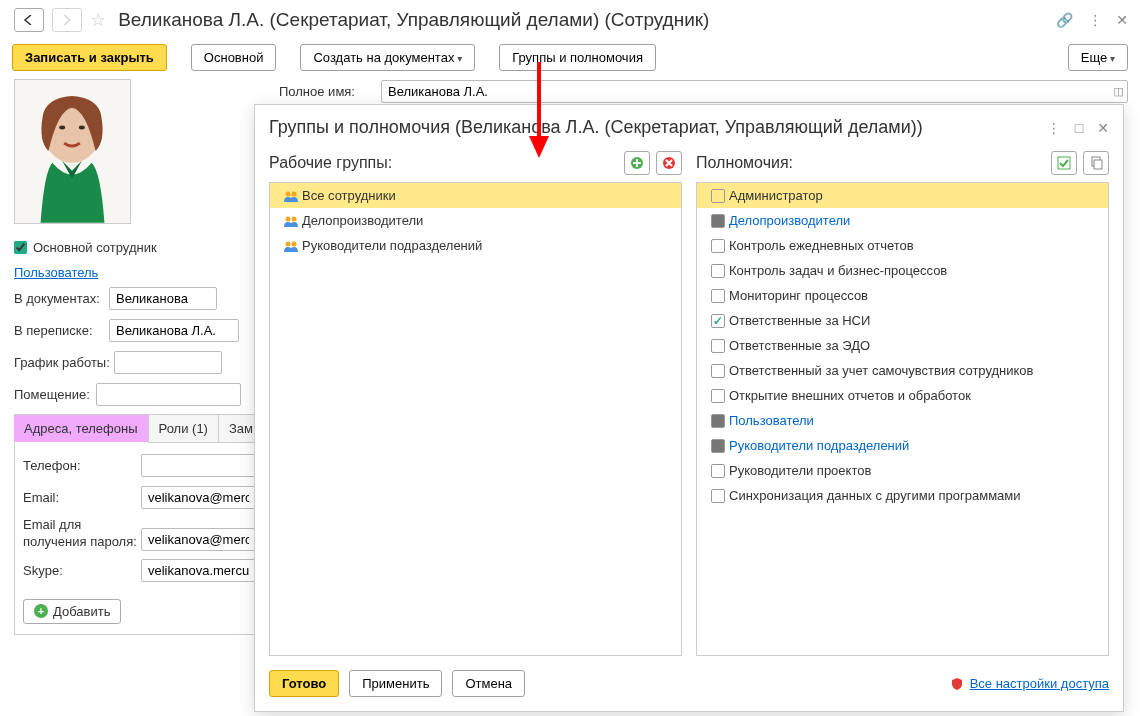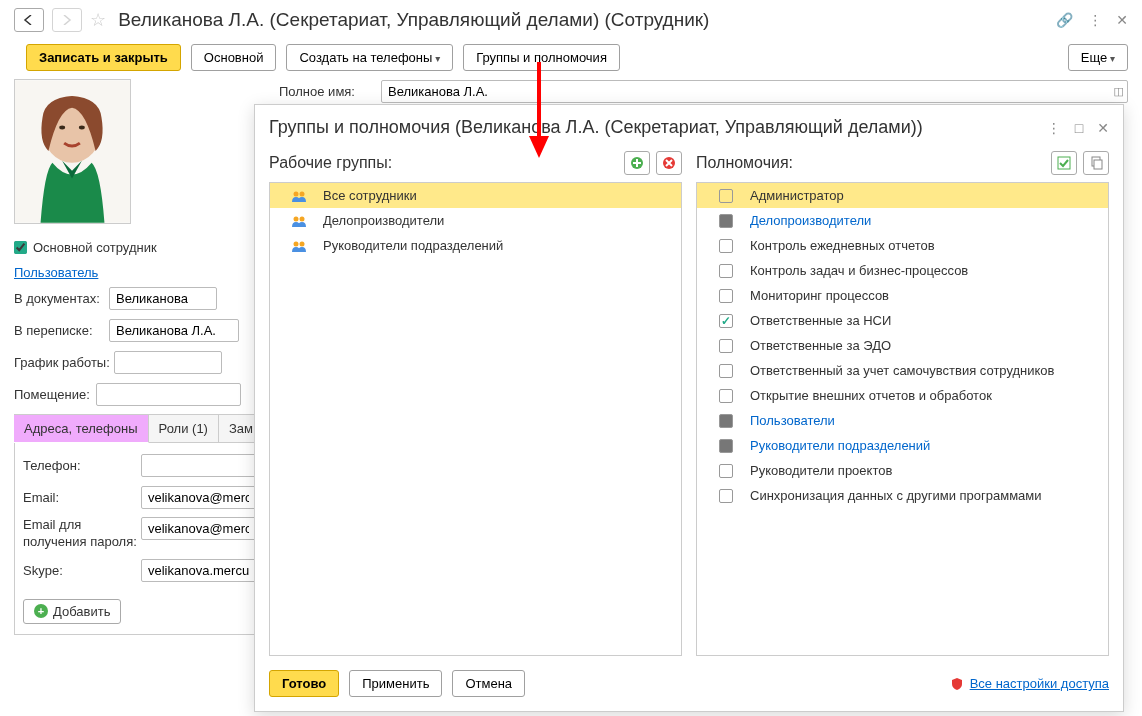--- a/index.html
+++ b/index.html
@@ -8,21 +8,21 @@
 
 .topbar { display: flex; align-items: center; padding: 8px 14px 6px 14px; gap: 8px; }
 .nav-btn { width: 30px; height: 24px; border: 1px solid #aaa; background: #fff; border-radius: 3px; display: flex; align-items: center; justify-content: center; cursor: pointer; }
 .nav-btn.disabled { opacity: 0.5; }
 .star-icon { font-size: 18px; color: #ccc; }
 .page-title { font-size: 19px; margin-left: 4px; }
 .top-right { margin-left: auto; display: flex; gap: 14px; align-items: center; color: #888; }
 .top-right span { cursor: pointer; font-size: 14px; }
 
 
-.toolbar { display: flex; align-items: center; padding: 6px 14px 8px 26px; gap: 10px; }
+.toolbar { display: flex; align-items: center; padding: 6px 14px 8px 12px; gap: 24px; }
 .btn { border: 1px solid #a0a0a0; background: #fff; padding: 5px 12px; border-radius: 3px; font-size: 13px; cursor: pointer; }
 .btn-yellow { background: #ffdb4d; border-color: #d4a500; font-weight: bold; }
 .btn-dropdown::after { content: " ▾"; font-size: 10px; color: #555; }
 .more-btn { margin-left: auto; }
 
 
 .main { display: flex; padding: 0 14px; gap: 14px; }
 .avatar { width: 117px; height: 145px; border: 1px solid #ccc; overflow: hidden; }
 .avatar svg { width: 100%; height: 100%; }
 
@@ -65,21 +65,21 @@
 .dialog-body { flex: 1; display: flex; padding: 4px 14px; gap: 14px; overflow: hidden; }
 .panel { flex: 1; display: flex; flex-direction: column; }
 .panel-header { display: flex; align-items: center; margin-bottom: 6px; min-height: 26px; }
 .panel-header .label { font-size: 16px; }
 .panel-header .actions { margin-left: auto; display: flex; gap: 6px; }
 .icon-btn { width: 26px; height: 24px; border: 1px solid #aaa; border-radius: 3px; display: flex; align-items: center; justify-content: center; background: #fff; cursor: pointer; }
 .icon-btn.green svg circle { fill: #4caf50; }
 .icon-btn.red svg circle { fill: #e53935; }
 
 .list-box { flex: 1; border: 1px solid #ccc; overflow-y: auto; }
-.list-item { display: flex; align-items: center; padding: 5px 22px; gap: 17px; cursor: pointer; }
+.list-item { display: flex; align-items: center; padding: 5px 14px; gap: 4px; cursor: pointer; }
 .list-item.selected { background: #ffe98a; }
 .group-icon { width: 14px; height: 12px; }
 .perm-check { width: 14px; height: 14px; border: 1px solid #999; border-radius: 2px; display: inline-flex; align-items: center; justify-content: center; flex-shrink: 0; }
 .perm-check.filled { background: #777; }
 .perm-check.checked::after { content: "✓"; color: #2a8; font-size: 12px; font-weight: bold; }
 .perm-label.link-style { color: #0066cc; }
 .perm-label { font-size: 13px; }
 
 .dialog-footer { display: flex; align-items: center; padding: 10px 14px 14px 14px; gap: 10px; }
 .footer-right { margin-left: auto; display: flex; align-items: center; gap: 6px; }
@@ -108,21 +108,21 @@
   <div class="top-right">
     <span>🔗</span>
     <span>⋮</span>
     <span>✕</span>
   </div>
 </div>
 
 <div class="toolbar">
   <button class="btn btn-yellow">Записать и закрыть</button>
   <button class="btn">Основной</button>
-  <button class="btn btn-dropdown">Создать на телефоны</button>
+  <button class="btn btn-dropdown">Создать на документах</button>
   <button class="btn">Группы и полномочия</button>
   <button class="btn btn-dropdown more-btn">Еще</button>
 </div>
 
 <div class="main">
   <div>
     <div class="avatar">
       <svg viewBox="0 0 117 145">
         <rect width="117" height="145" fill="#f8f6f2"></rect>
         <ellipse cx="58" cy="50" rx="30" ry="34" fill="#e8c4a8"></ellipse>
@@ -166,21 +166,21 @@
       </div>
       <div class="tab-content">
         <div class="form-row">
           <label>Телефон:</label>
           <input type="text" style="">
         </div>
         <div class="form-row">
           <label>Email:</label>
           <input type="text" value="velikanova@mercu" style="">
         </div>
-        <div class="form-row" style="align-items:flex-start;">
+        <div class="form-row" style="align-items:flex-end;">
           <label style="line-height:1.3">Email для получения пароля:</label>
           <input type="text" value="velikanova@mercu" style="">
         </div>
         <div class="form-row">
           <label>Skype:</label>
           <input type="text" value="velikanova.mercury" style="">
         </div>
         <div class="add-btn">
           <span class="plus-circle">+</span>
           <span>Добавить</span>

